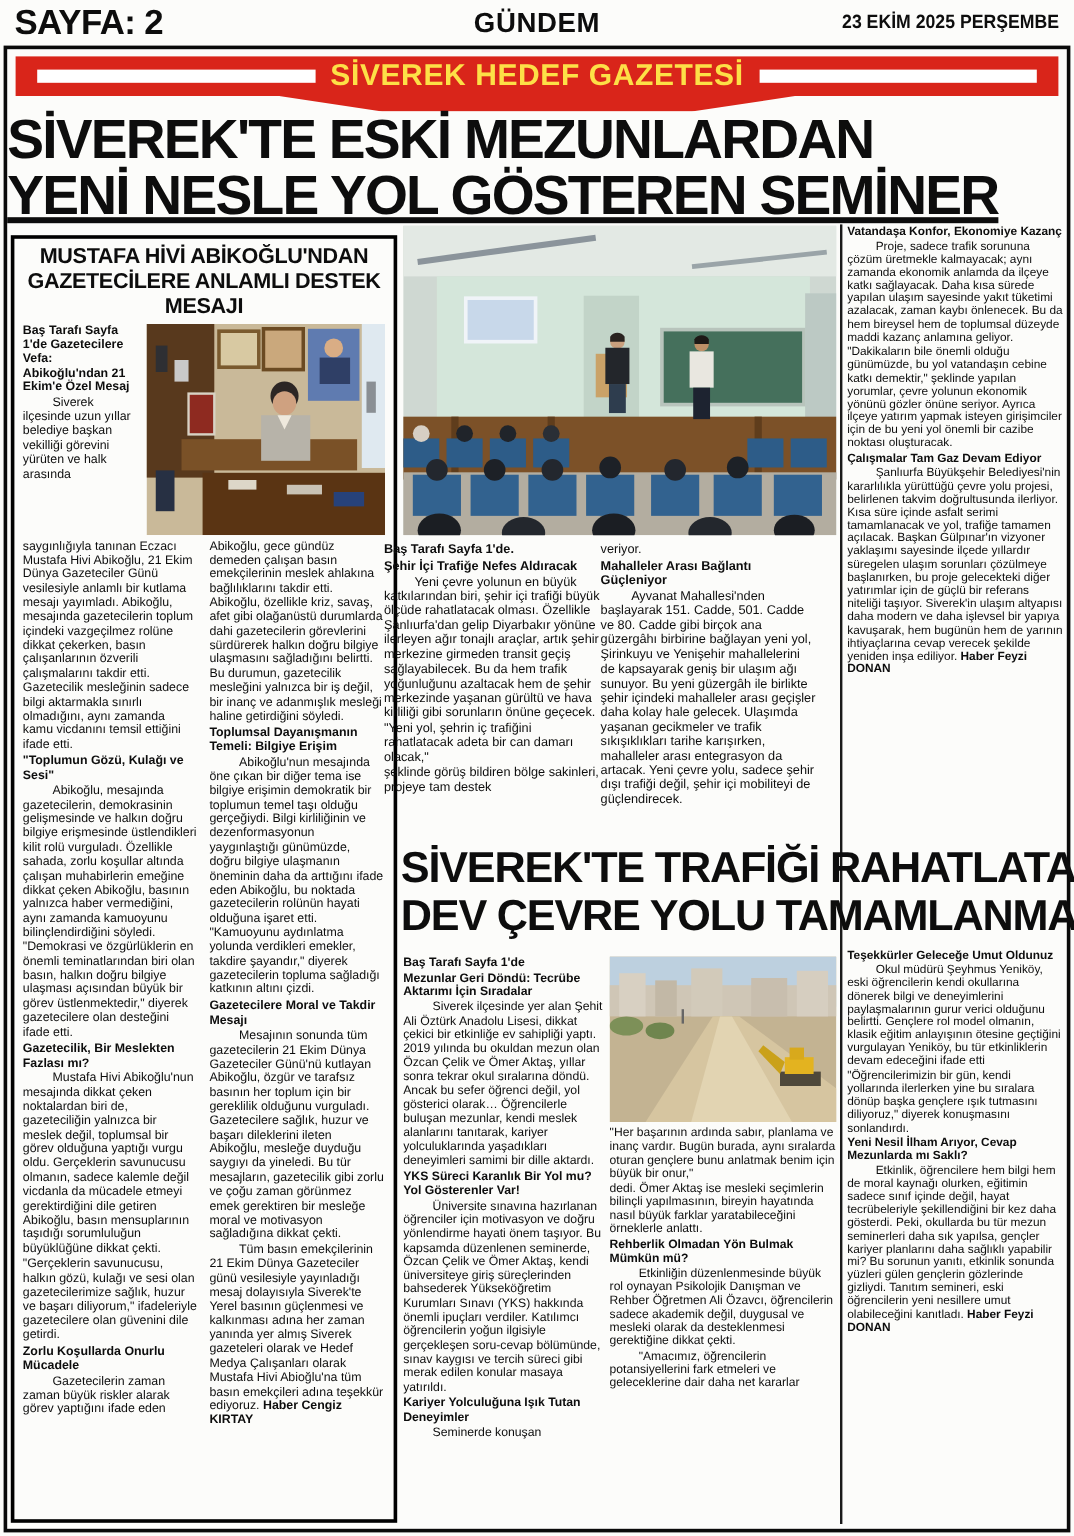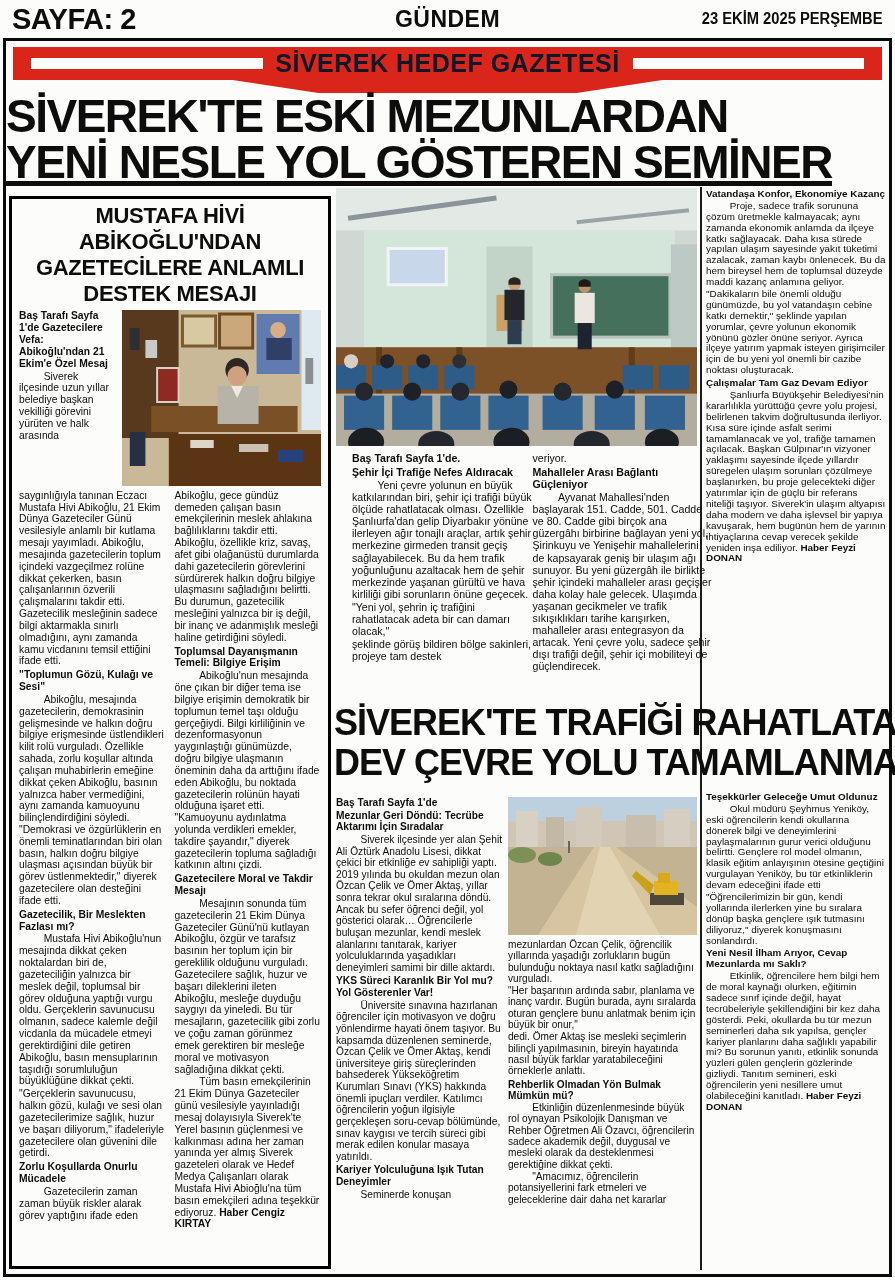--- a/index.html
+++ b/index.html
@@ -19,54 +19,54 @@
         transform:scaleX(.92); transform-origin:right center; white-space:nowrap; }
   .frame{ position:absolute; top:38px; left:3px; right:3px; bottom:3px;
         border:3px solid #0a0a0a; pointer-events:none; }
   
   .banner{ position:absolute; top:47px; left:13px; right:13px; height:33px;
         background:var(--red); }
   .banner .stripe{ position:absolute; top:11px; height:11px; background:#fff; }
   .stripe-l{ left:18px; right:calc(50% + 185px); }
   .stripe-r{ right:18px; left:calc(50% + 185px); }
   .banner-title{ position:absolute; left:0; right:0; top:0; line-height:33px;
-        text-align:center; color:#0f172a; font-size:25px; font-weight:900; letter-spacing:.5px; }
+        text-align:center; color:#fde047; font-size:25px; font-weight:900; letter-spacing:.5px; }
   .banner-tab{ position:absolute; top:80px; left:50%; transform:translateX(-50%);
         width:430px; height:13px; background:var(--red);
         clip-path:polygon(0 0,100% 0,80% 100%,20% 100%); }
   
   .headline1{ position:absolute; top:93px; left:6px; right:6px; }
   .headline1 .hl{ font-size:46px; font-weight:900; letter-spacing:-1.5px;
         line-height:1.0; white-space:nowrap; }
   .headline1 .hl.u{ text-decoration:underline; text-decoration-thickness:5px; text-underline-offset:3px; }
   .headline2{ position:absolute; top:703px; left:334px; width:553px; text-align:center; }
   .headline2 .hl{ font-size:36px; font-weight:900; letter-spacing:-1px;
         line-height:1.1; white-space:nowrap; }
   
   .para{ margin:0 0 1px 0; }
   .s-lead{ font-weight:bold; }
   .s-subhead{ font-weight:bold; margin-top:2px; }
   .s-indent{ text-indent:2.4em; }
   .s-quote{ }
   
   .left-box{ position:absolute; top:196px; left:9px; width:322px; height:1073px;
         border:3px solid #000; padding:3px 7px; box-sizing:border-box; overflow:hidden; background:#fcfcfa;}
-  .left-title{ font-size:22px; font-weight:900; text-align:center; line-height:1.18; letter-spacing:-.3px; margin:1px 0 3px; }
+  .left-title{ font-size:18px; font-weight:900; text-align:center; line-height:1.18; letter-spacing:-.3px; margin:1px 0 3px; }
   .intro-row{ display:flex; gap:5px; }
   .intro-col{ width:98px; flex:none; font-size:10.3px; line-height:1.16; }
   .photo-box{ flex:1; height:176px; overflow:hidden; }
   .photo-box svg{ width:100%; height:100%; display:block; }
   .body-cols{ margin-top:4px; height:778px; column-count:2; column-gap:9px;
         font-size:10.3px; line-height:1.15; overflow:hidden; }
   
   .seminar-photo{ position:absolute; top:188px; left:336px; width:361px; height:258px; }
   .seminar-photo svg,.road-photo svg{ width:100%; height:100%; display:block; }
   .road-photo{ position:absolute; top:797px; left:508px; width:189px; height:138px; }
   
-  .mid-cols{ position:absolute; top:452px; left:352px; width:361px; height:248px;
+  .mid-cols{ position:absolute; top:452px; left:320px; width:361px; height:248px;
         display:flex; font-size:10.6px; line-height:1.14; overflow:hidden; }
   .mid-col{ flex:1; }
   .right-col{ position:absolute; top:187px; left:706px; width:180px; height:514px;
         font-size:9.9px; line-height:1.1; overflow:hidden; }
   .bot-col1{ position:absolute; top:797px; left:336px; width:167px; height:473px;
         font-size:10.2px; line-height:1.14; overflow:hidden; }
   .bot-col2{ position:absolute; top:939px; left:508px; width:189px; height:331px;
         font-size:10.1px; line-height:1.12; overflow:hidden; }
   .bot-col3{ position:absolute; top:790px; left:706px; width:180px; height:480px;
         font-size:9.9px; line-height:1.1; overflow:hidden; }
@@ -263,21 +263,20 @@
   <div class="bot-col1">
       <p class="para s-lead">Baş Tarafı Sayfa 1'de</p>
       <p class="para s-lead">Mezunlar Geri Döndü: Tecrübe Aktarımı İçin Sıradalar</p>
       <p class="para s-indent">Siverek ilçesinde yer alan Şehit Ali Öztürk Anadolu Lisesi, dikkat çekici bir etkinliğe ev sahipliği yaptı. 2019 yılında bu okuldan mezun olan Özcan Çelik ve Ömer Aktaş, yıllar sonra tekrar okul sıralarına döndü. Ancak bu sefer öğrenci değil, yol gösterici olarak… Öğrencilerle buluşan mezunlar, kendi meslek alanlarını tanıtarak, kariyer yolculuklarında yaşadıkları deneyimleri samimi bir dille aktardı.</p>
       <p class="para s-subhead">YKS Süreci Karanlık Bir Yol mu? Yol Gösterenler Var!</p>
       <p class="para s-indent">Üniversite sınavına hazırlanan öğrenciler için motivasyon ve doğru yönlendirme hayati önem taşıyor. Bu kapsamda düzenlenen seminerde, Özcan Çelik ve Ömer Aktaş, kendi üniversiteye giriş süreçlerinden bahsederek Yükseköğretim Kurumları Sınavı (YKS) hakkında önemli ipuçları verdiler. Katılımcı öğrencilerin yoğun ilgisiyle gerçekleşen soru-cevap bölümünde, sınav kaygısı ve tercih süreci gibi merak edilen konular masaya yatırıldı.</p>
       <p class="para s-subhead">Kariyer Yolculuğuna Işık Tutan Deneyimler</p>
       <p class="para s-indent">Seminerde konuşan</p>
     </div>
   <div class="bot-col2">
-      <p class="para s-body">mezunlardan Özcan Çelik, öğrencilik yıllarında yaşadığı zorlukların bugün bulunduğu noktaya nasıl katkı sağladığını vurguladı.</p>
       <p class="para s-quote">"Her başarının ardında sabır, planlama ve inanç vardır. Bugün burada, aynı sıralarda oturan gençlere bunu anlatmak benim için büyük bir onur,"</p>
       <p class="para s-body">dedi. Ömer Aktaş ise mesleki seçimlerin bilinçli yapılmasının, bireyin hayatında nasıl büyük farklar yaratabileceğini örneklerle anlattı.</p>
       <p class="para s-subhead">Rehberlik Olmadan Yön Bulmak Mümkün mü?</p>
       <p class="para s-indent">Etkinliğin düzenlenmesinde büyük rol oynayan Psikolojik Danışman ve Rehber Öğretmen Ali Özavcı, öğrencilerin sadece akademik değil, duygusal ve mesleki olarak da desteklenmesi gerektiğine dikkat çekti.</p>
       <p class="para s-indent">"Amacımız, öğrencilerin potansiyellerini fark etmeleri ve geleceklerine dair daha net kararlar</p>
     </div>
   <div class="bot-col3">
       <p class="para s-subhead">Teşekkürler Geleceğe Umut Oldunuz</p>
       <p class="para s-indent">Okul müdürü Şeyhmus Yeniköy, eski öğrencilerin kendi okullarına dönerek bilgi ve deneyimlerini paylaşmalarının gurur verici olduğunu belirtti. Gençlere rol model olmanın, klasik eğitim anlayışının ötesine geçtiğini vurgulayan Yeniköy, bu tür etkinliklerin devam edeceğini ifade etti</p>
       <p class="para s-quote">"Öğrencilerimizin bir gün, kendi yollarında ilerlerken yine bu sıralara dönüp başka gençlere ışık tutmasını diliyoruz," diyerek konuşmasını sonlandırdı.</p>

